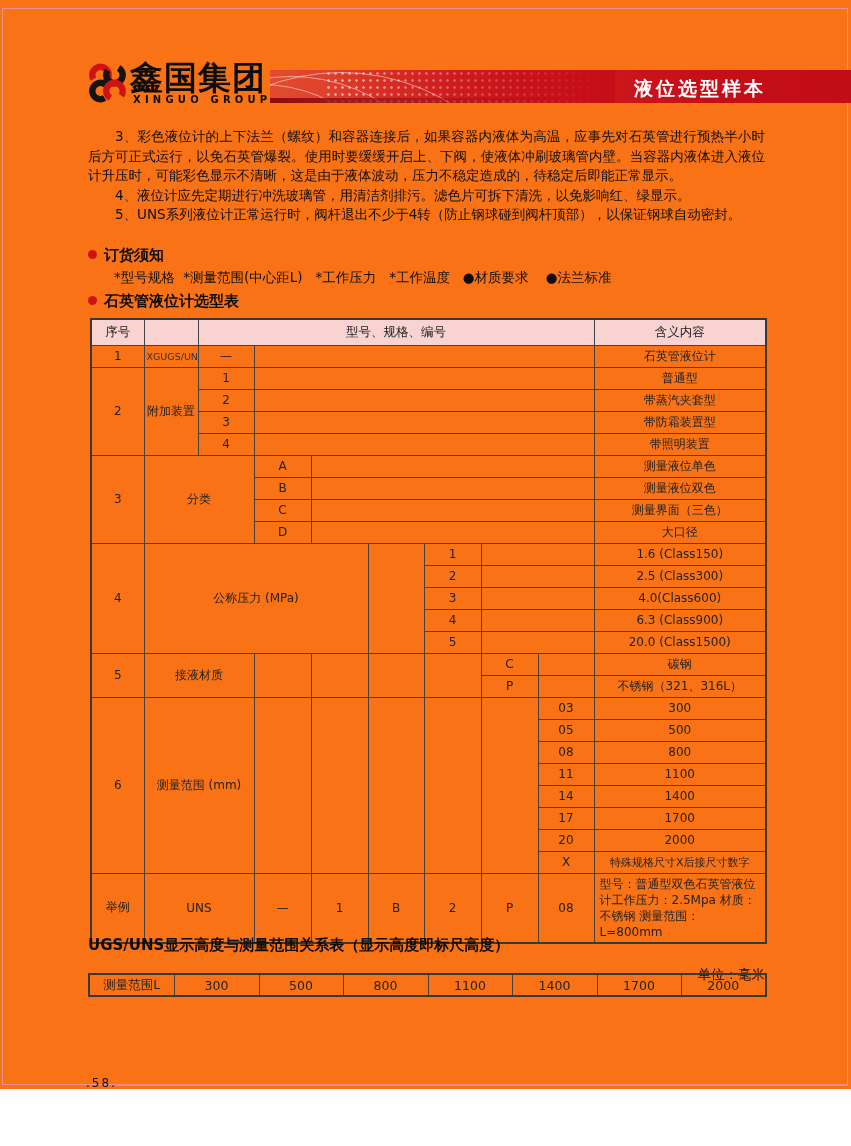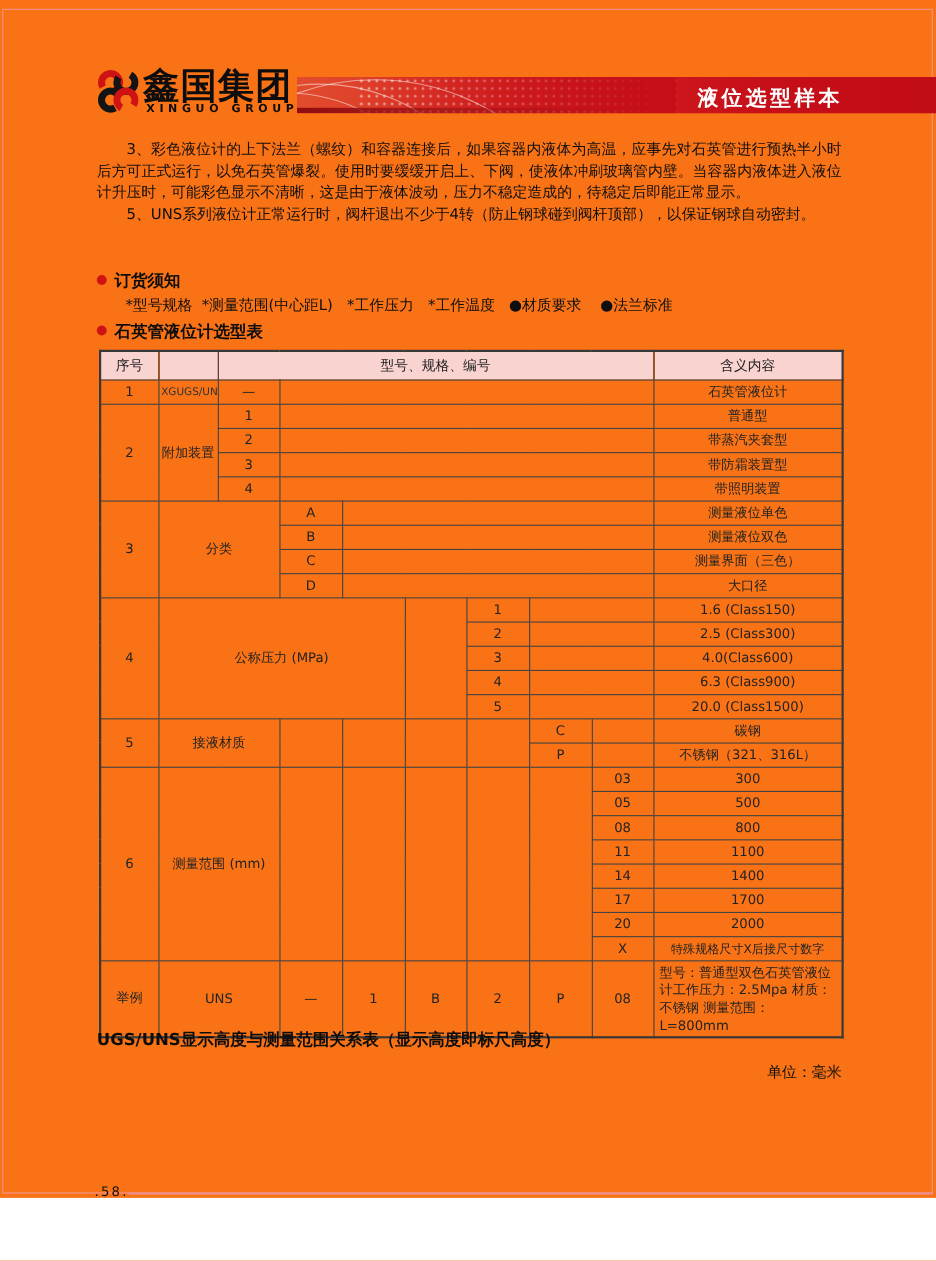--- a/index.html
+++ b/index.html
@@ -78,20 +78,21 @@
     <div class="dots"></div>
     <div class="arc arc1"></div>
     <div class="arc arc2"></div>
     <div class="arc arc3"></div>
     <div class="banner-strip"></div>
     <div class="banner-title">液位选型样本</div>
   </div>
 
   <div class="paras">
     <p>3、彩色液位计的上下法兰（螺纹）和容器连接后，如果容器内液体为高温，应事先对石英管进行预热半小时后方可正式运行，以免石英管爆裂。使用时要缓缓开启上、下阀，使液体冲刷玻璃管内壁。当容器内液体进入液位计升压时，可能彩色显示不清晰，这是由于液体波动，压力不稳定造成的，待稳定后即能正常显示。</p>
+    <p>4、液位计应先定期进行冲洗玻璃管，用清洁剂排污。滤色片可拆下清洗，以免影响红、绿显示。</p>
     <p>5、UNS系列液位计正常运行时，阀杆退出不少于4转（防止钢球碰到阀杆顶部），以保证钢球自动密封。</p>
   </div>
 
   <div class="sect" style="top:246px;">
     <span class="dot"></span><span>订货须知</span>
   </div>
   <div class="specs">*型号规格  *测量范围(中心距L)   *工作压力   *工作温度   ●材质要求    ●法兰标准</div>
 
   <div class="sect" style="top:292px;">
     <span class="dot"></span><span>石英管液位计选型表</span>
@@ -275,19 +276,29 @@
         <col style="width:85px">
           <col style="width:85px">
           <col style="width:84px">
           <col style="width:85px">
           <col style="width:84px">
         <col style="width:85px">
           <col style="width:84px">
           <col style="width:85px">
       </colgroup>
       <tbody>
+          <tr>
+            <td>测量范围L</td>
+            <td>300</td>
+            <td>500</td>
+            <td>800</td>
+            <td>1100</td>
+            <td>1400</td>
+            <td>1700</td>
+            <td>2000</td>
+          </tr>
         </tbody>
     </table>
   </div>
 
   <div class="page-num">.58.</div>
   <div class="foot-line"></div>
 </div>
 
 </body></html>

